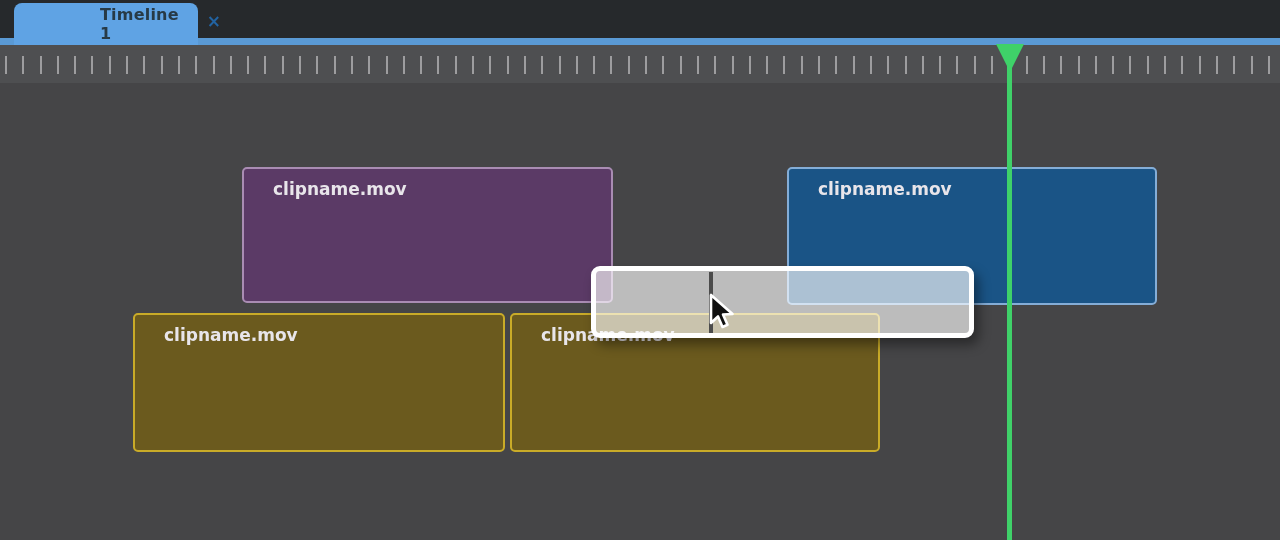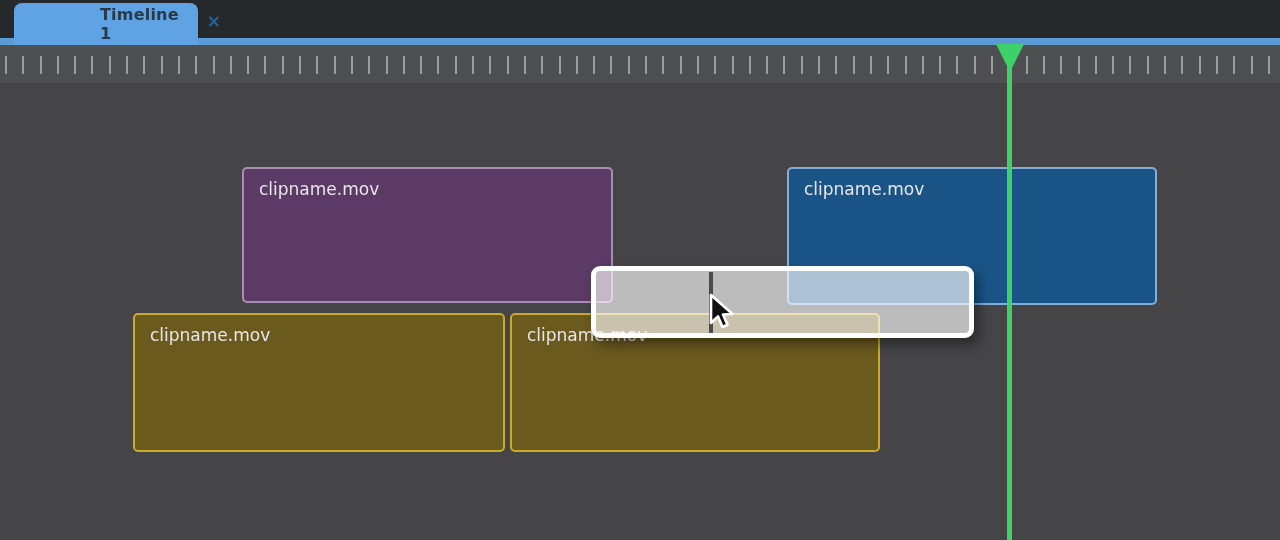--- a/index.html
+++ b/index.html
@@ -51,22 +51,22 @@
   }
   .ruler::before {
     content: ""; position: absolute; left: 5px; right: 0; top: 11px; height: 18px;
     background: repeating-linear-gradient(90deg, #9d9d9f 0 2px, transparent 2px 17.3px);
   }
 
   
   .clip {
     position: absolute;
     border-radius: 5px;
-    padding: 10px 15px;
-    font-size: 17px; font-weight: normal; color: #e8e5ea;
+    padding: 10px 29px;
+    font-size: 17px; font-weight: bold; color: #e8e5ea;
     z-index: 1;
     overflow: hidden;
   }
   .clip-purple { background: #5b3a66; border: 2px solid #a98cb3; left: 242px; top: 167px; width: 371px; height: 136px; }
   .clip-blue   { background: #1a5486; border: 2px solid #84add7; left: 787px; top: 167px; width: 370px; height: 138px; }
   .clip-yellow1{ background: #6b5a1e; border: 2px solid #c9ab28; left: 133px; top: 313px; width: 372px; height: 139px; }
   .clip-yellow2{ background: #6b5a1e; border: 2px solid #c9ab28; left: 510px; top: 313px; width: 370px; height: 139px; }
 
   
   .playhead-line {

